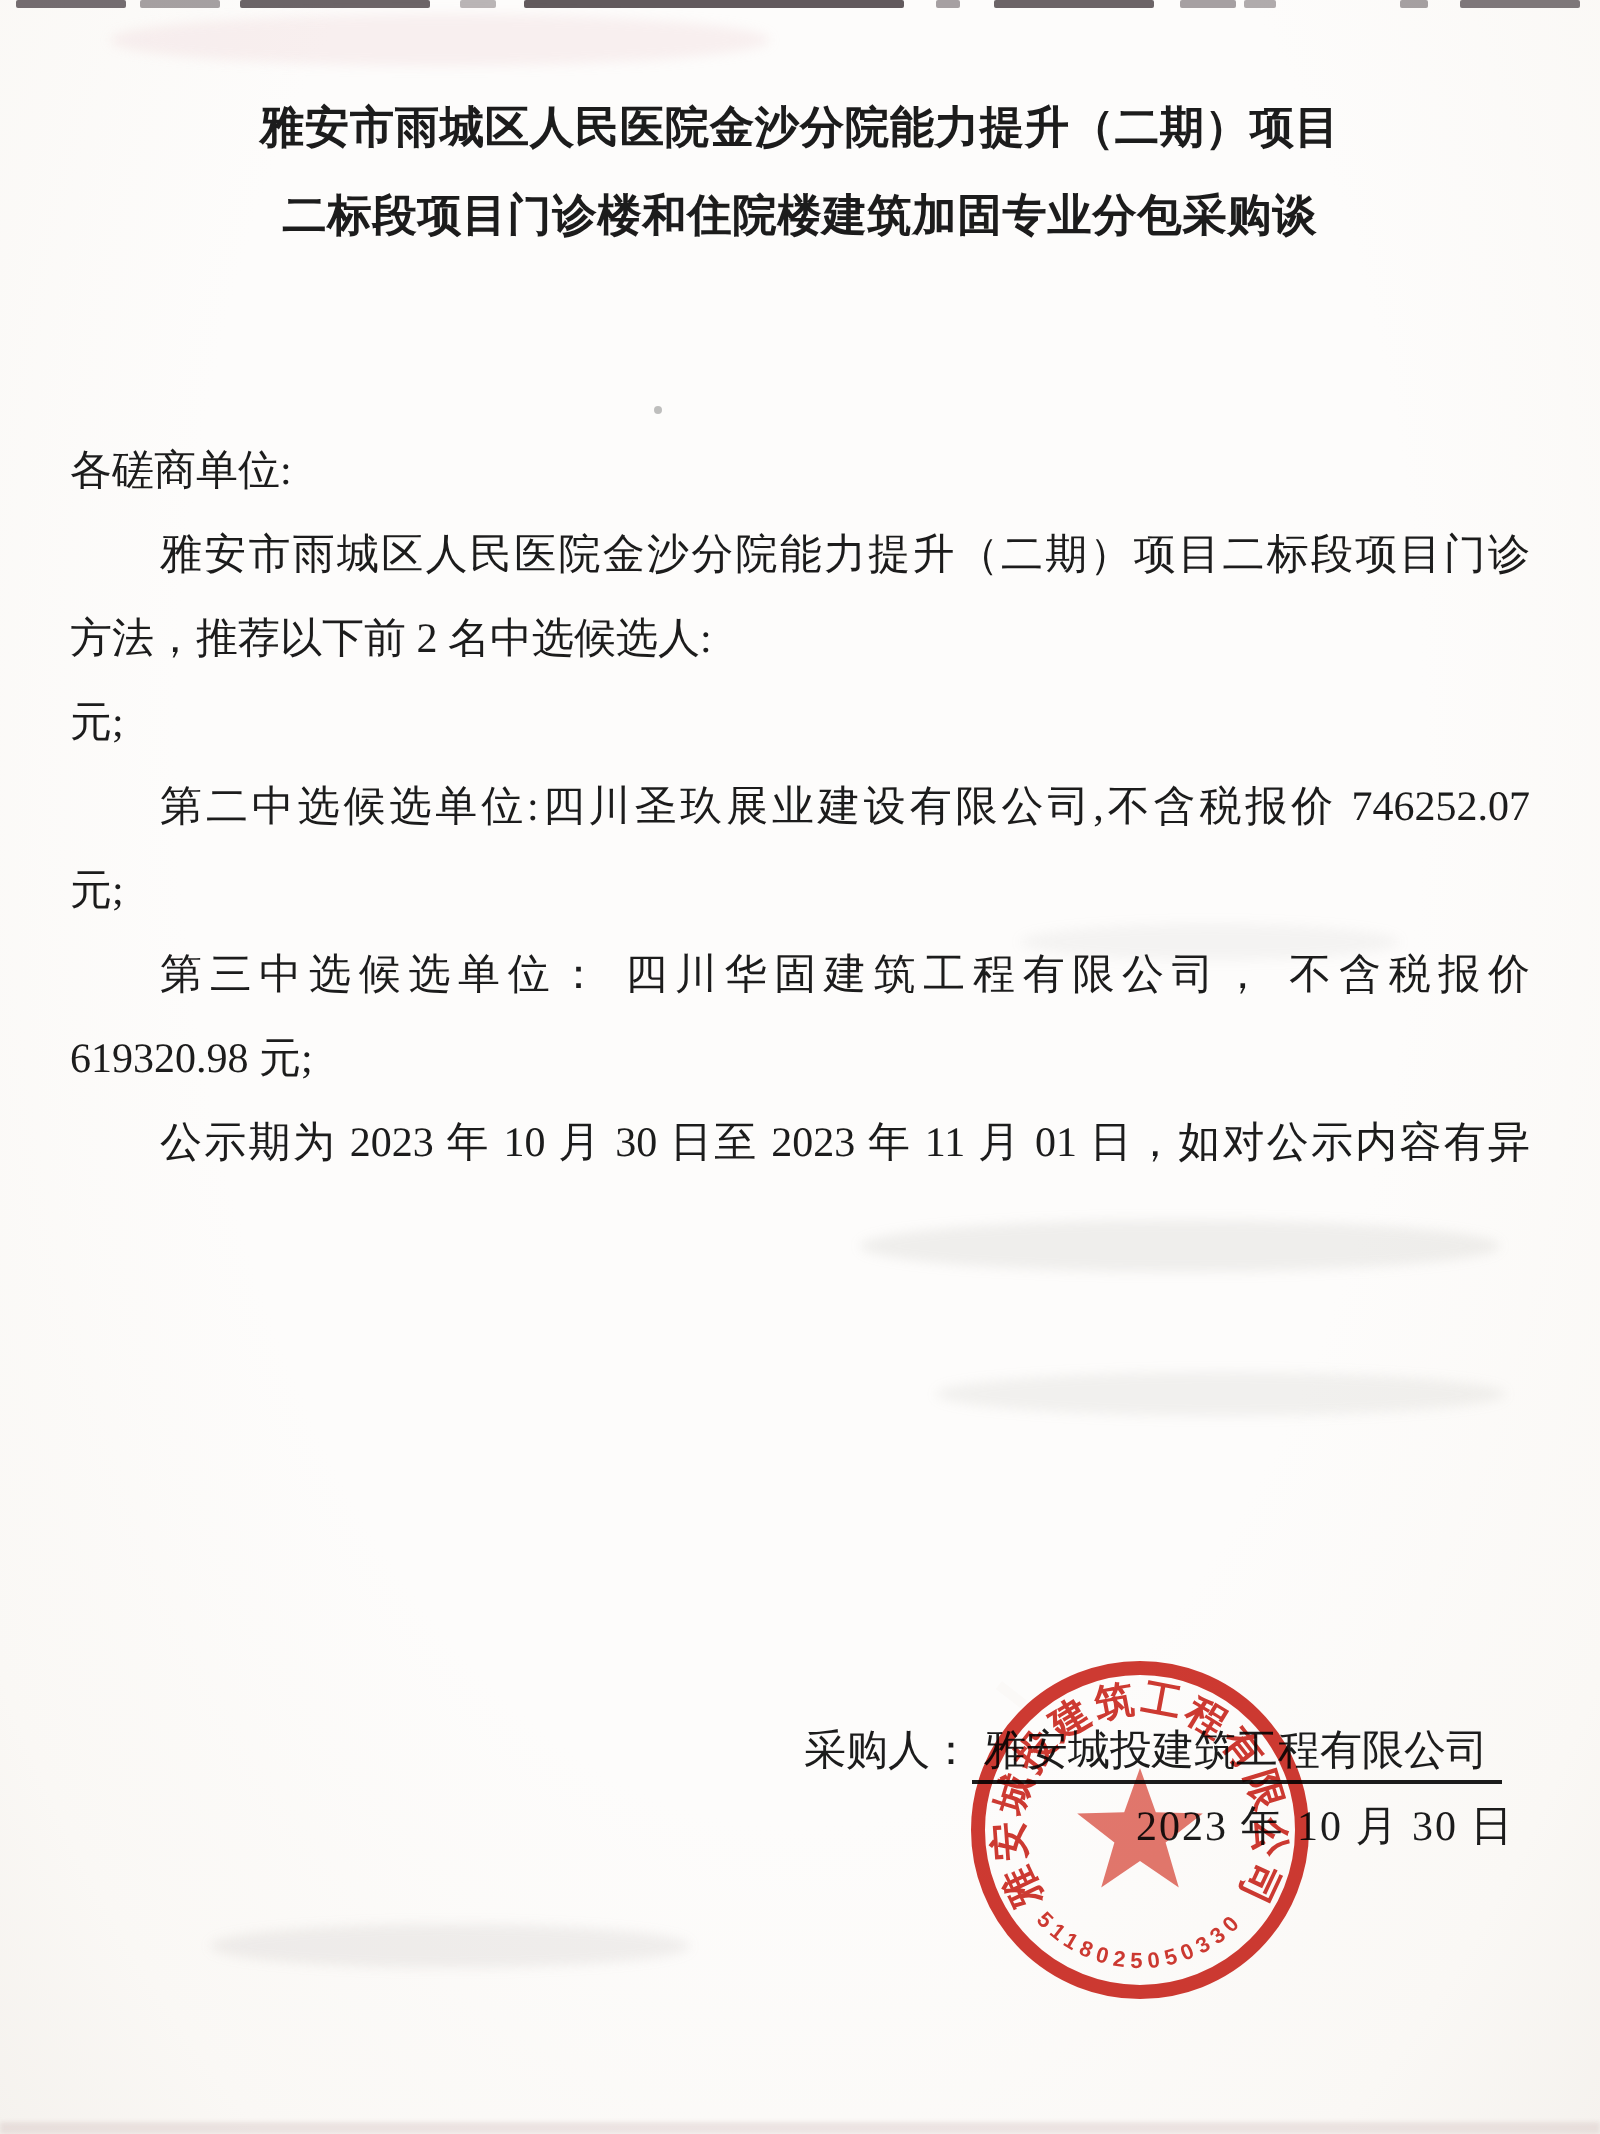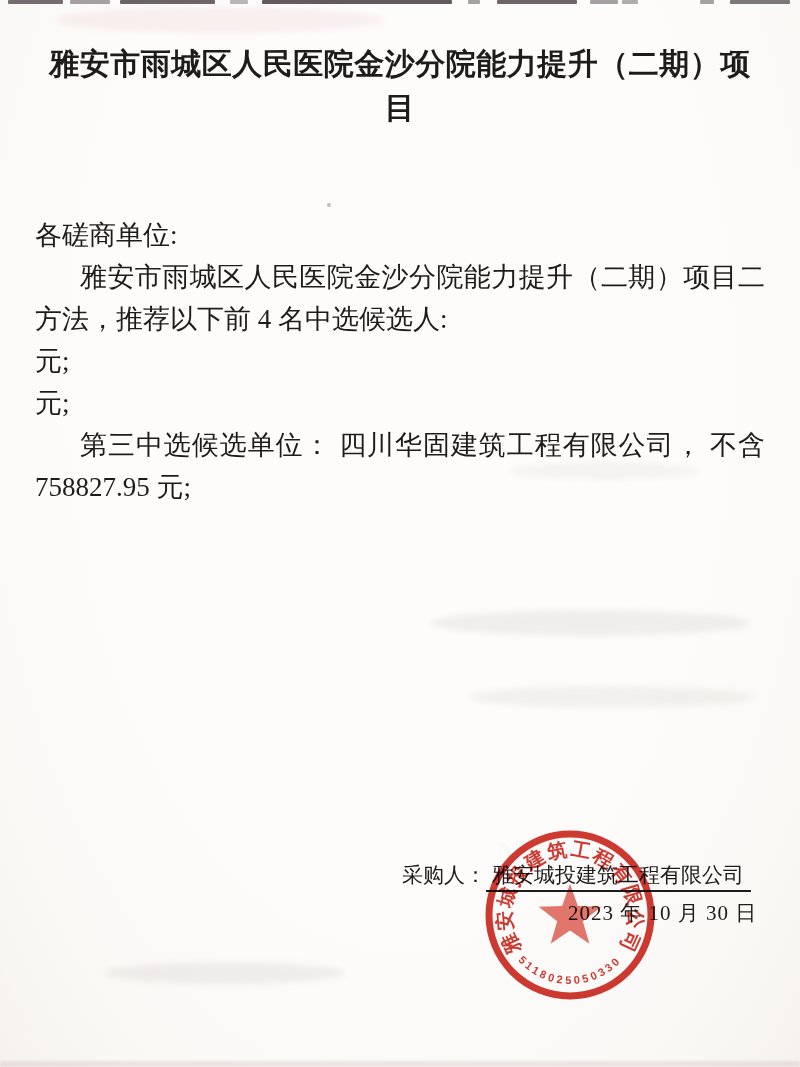--- a/index.html
+++ b/index.html
@@ -33,26 +33,26 @@
   .sm-ghost2{left:468px;top:686px;width:285px;height:22px;background:rgba(150,145,140,.11);}
   .sm-ghost3{left:510px;top:462px;width:190px;height:18px;background:rgba(160,155,150,.09);}
   .sm-ghost4{left:105px;top:962px;width:240px;height:22px;background:rgba(150,140,138,.12);}
   .bottom-band{position:absolute;left:0;bottom:0;width:800px;height:6px;background:rgba(198,172,172,.28);filter:blur(1px);}
   .dot-art{position:absolute;left:327px;top:203px;width:4px;height:4px;border-radius:50%;background:#8a8a8a;opacity:.55;}
   
   .title{
     position:absolute;left:35px;top:42px;width:730px;
     text-align:center;font-weight:bold;
     font-family:"Liberation Sans","DejaVu Sans",sans-serif;
-    font-size:30px;line-height:44px;letter-spacing:.5px;
+    font-size:22px;line-height:44px;letter-spacing:.5px;
   }
   
   .body-text{
     position:absolute;left:35px;top:214px;width:730px;
-    font-size:27px;line-height:42px;
+    font-size:21px;line-height:42px;
   }
   .line{height:42px;white-space:nowrap;}
   .jz{white-space:normal;text-align:justify;text-align-last:justify;text-justify:inter-character;overflow:hidden;}
   .ind{padding-left:45px;}
   
   .signature{position:absolute;left:402px;top:861px;font-size:21px;white-space:nowrap;z-index:2;}
   .company-underline{display:inline-block;padding:0 7px 1px 6px;border-bottom:2px solid #1c1c1c;}
   .sign-date{position:absolute;left:568px;top:899px;font-size:21px;letter-spacing:1px;white-space:nowrap;z-index:2;}
   
   .seal{position:absolute;left:455px;top:800px;width:230px;height:230px;mix-blend-mode:multiply;opacity:.93;z-index:3;}
@@ -79,30 +79,33 @@
   <div class="smudge sm-pink1"></div>
   <div class="smudge sm-ghost1"></div>
   <div class="smudge sm-ghost2"></div>
   <div class="smudge sm-ghost3"></div>
   <div class="smudge sm-ghost4"></div>
   <div class="bottom-band"></div>
   <div class="dot-art"></div>
 
   <div class="title">
     <div>雅安市雨城区人民医院金沙分院能力提升（二期）项目</div>
+    <div>二标段项目门诊楼和住院楼建筑加固专业分包采购谈</div>
   </div>
 
   <div class="body-text">
     <div class="line">各磋商单位:</div>
     <div class="line jz ind">雅安市雨城区人民医院金沙分院能力提升（二期）项目二标段项目门诊</div>
-    <div class="line">方法，推荐以下前 4 名中选候选人:</div>
+    <div class="line">方法，推荐以下前 2 名中选候选人:</div>
     <div class="line">元;</div>
+    <div class="line jz ind">第二中选候选单位:四川圣玖展业建设有限公司,不含税报价 746252.07</div>
     <div class="line">元;</div>
     <div class="line jz ind">第三中选候选单位： 四川华固建筑工程有限公司， 不含税报价</div>
-    <div class="line">758827.95 元;</div>
+    <div class="line">619320.98 元;</div>
+    <div class="line jz ind">公示期为 2023 年 10 月 30 日至 2023 年 11 月 01 日，如对公示内容有异</div>
   </div>
 
   <div class="signature">
     <span>采购人：</span><span class="company-underline">雅安城投建筑工程有限公司</span>
   </div>
   <div class="sign-date">2023 年 10 月 30 日</div>
 
   <svg class="seal" viewBox="455 800 230 230" xmlns="http://www.w3.org/2000/svg">
     <defs>
       <path id="sealTopArc" d="M 528.3 956.7 A 59 59 0 1 1 611.7 956.7" fill="none"></path>

